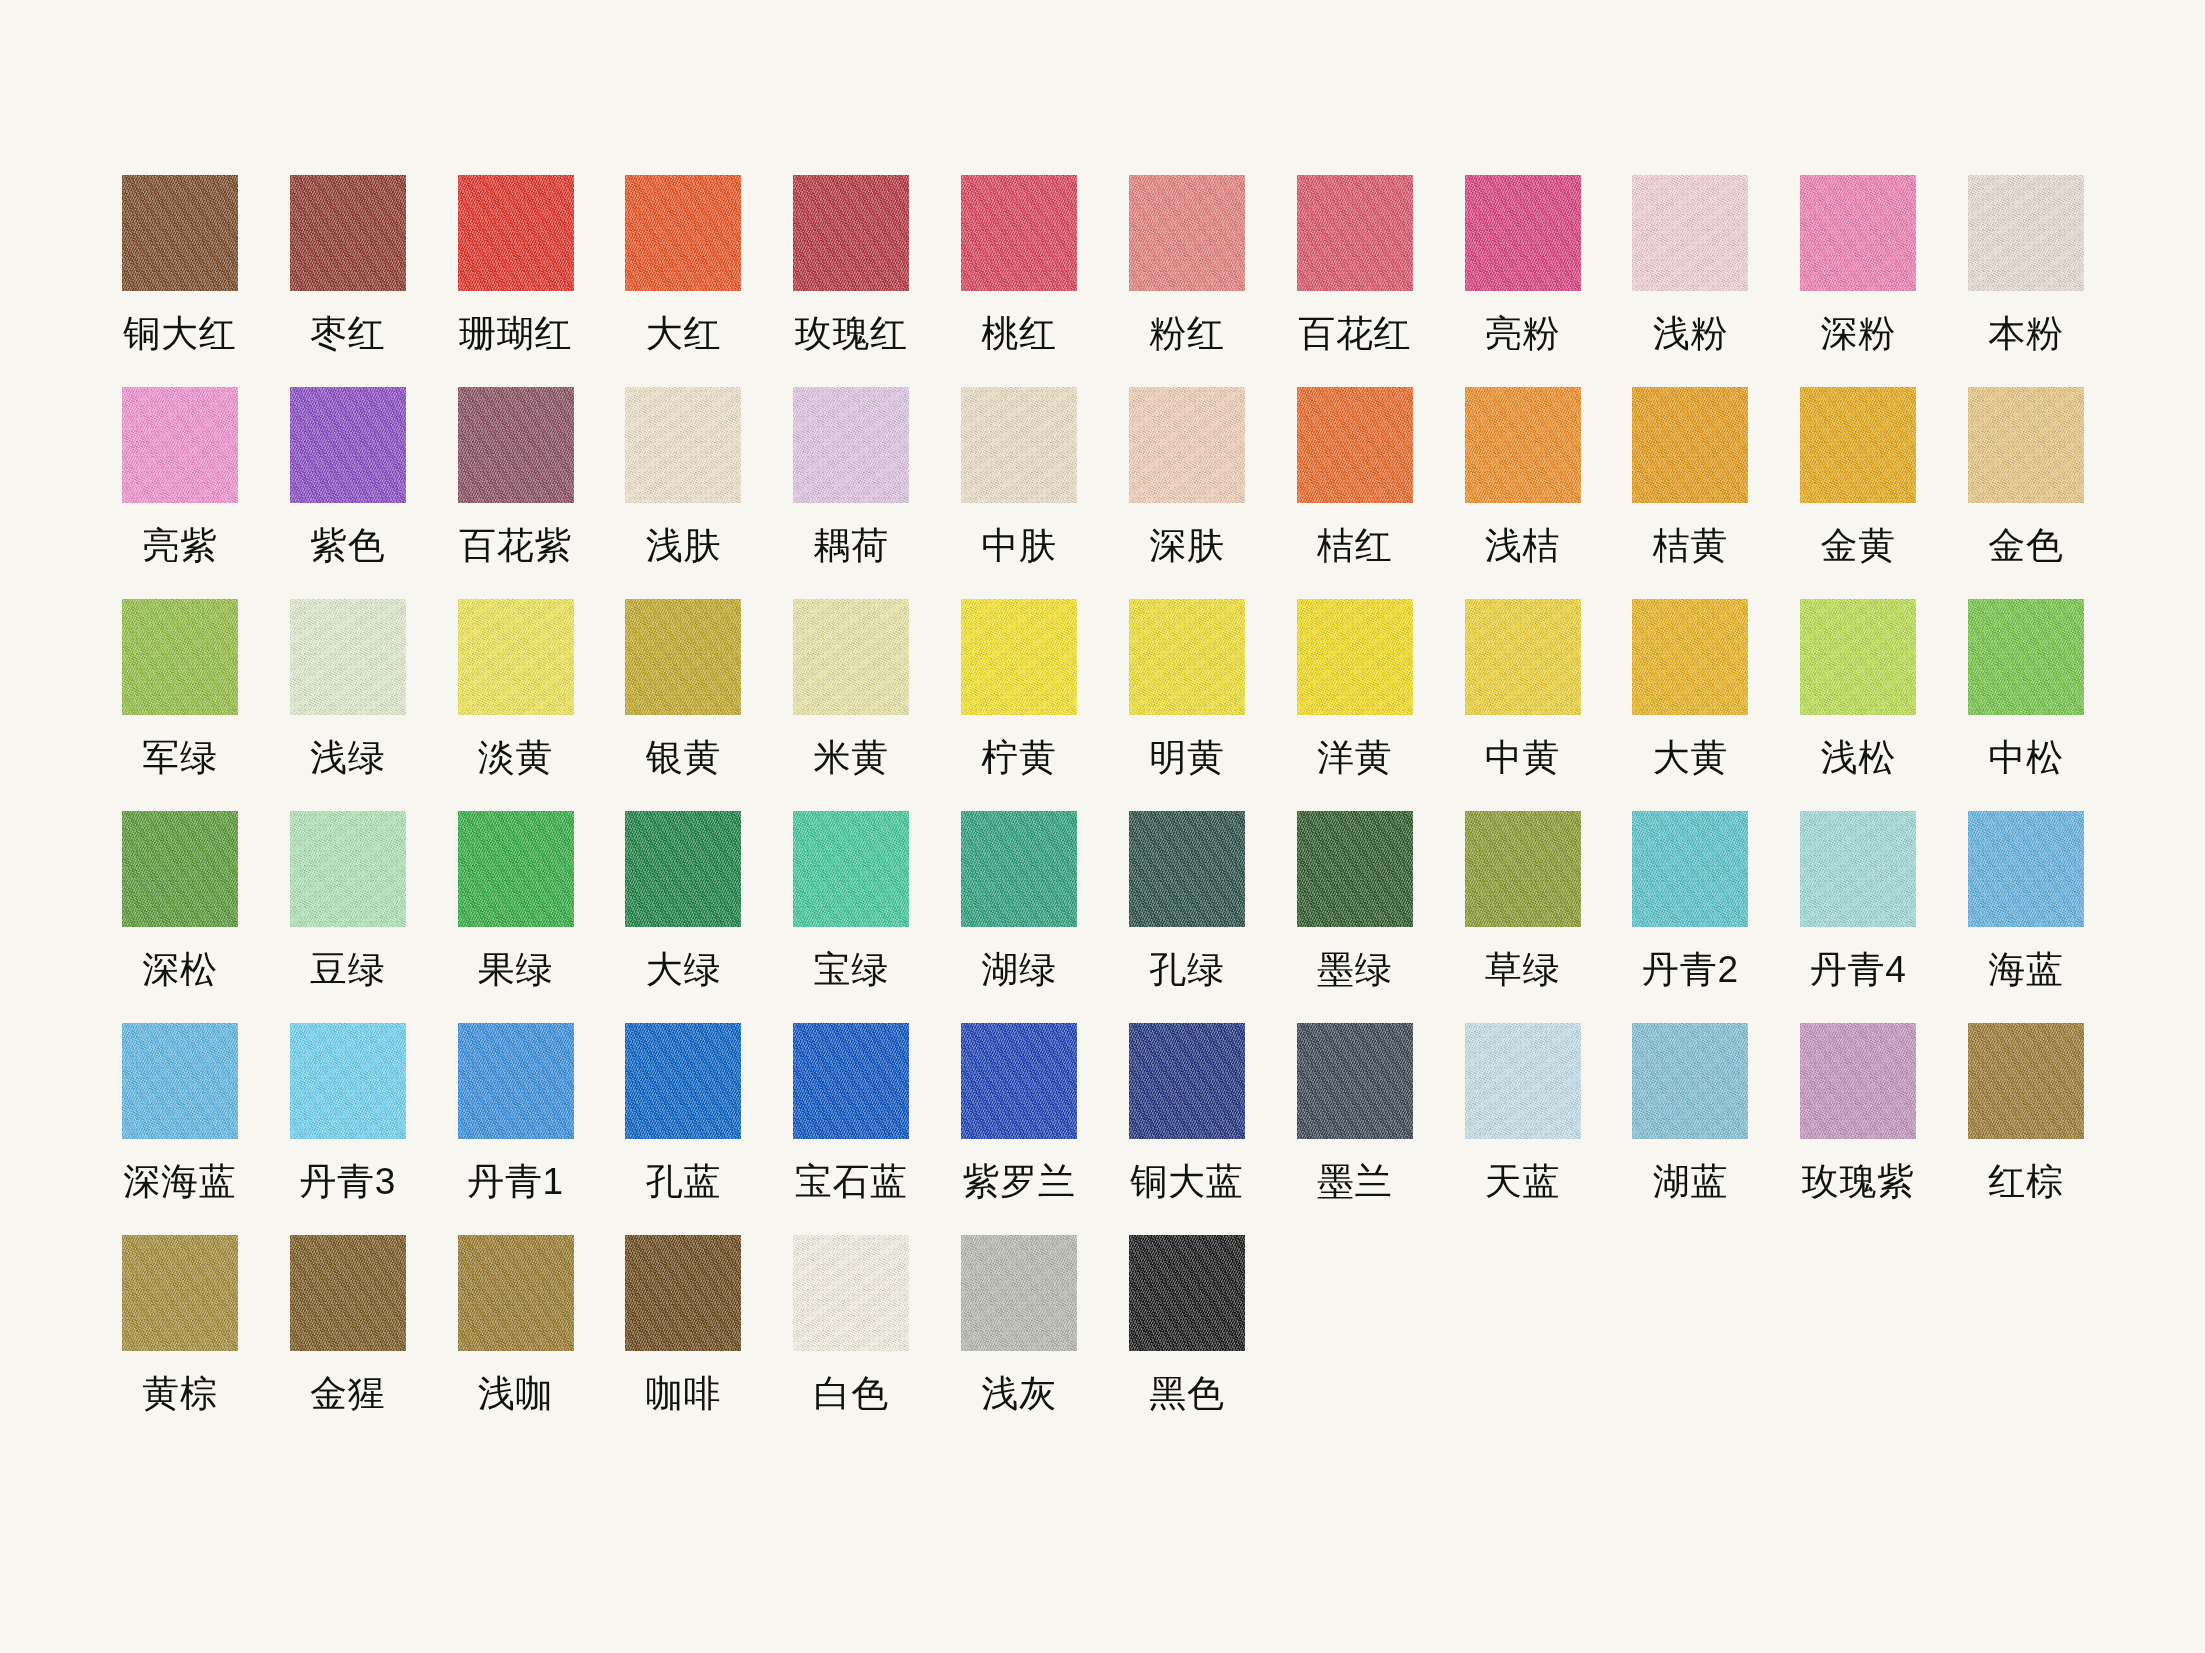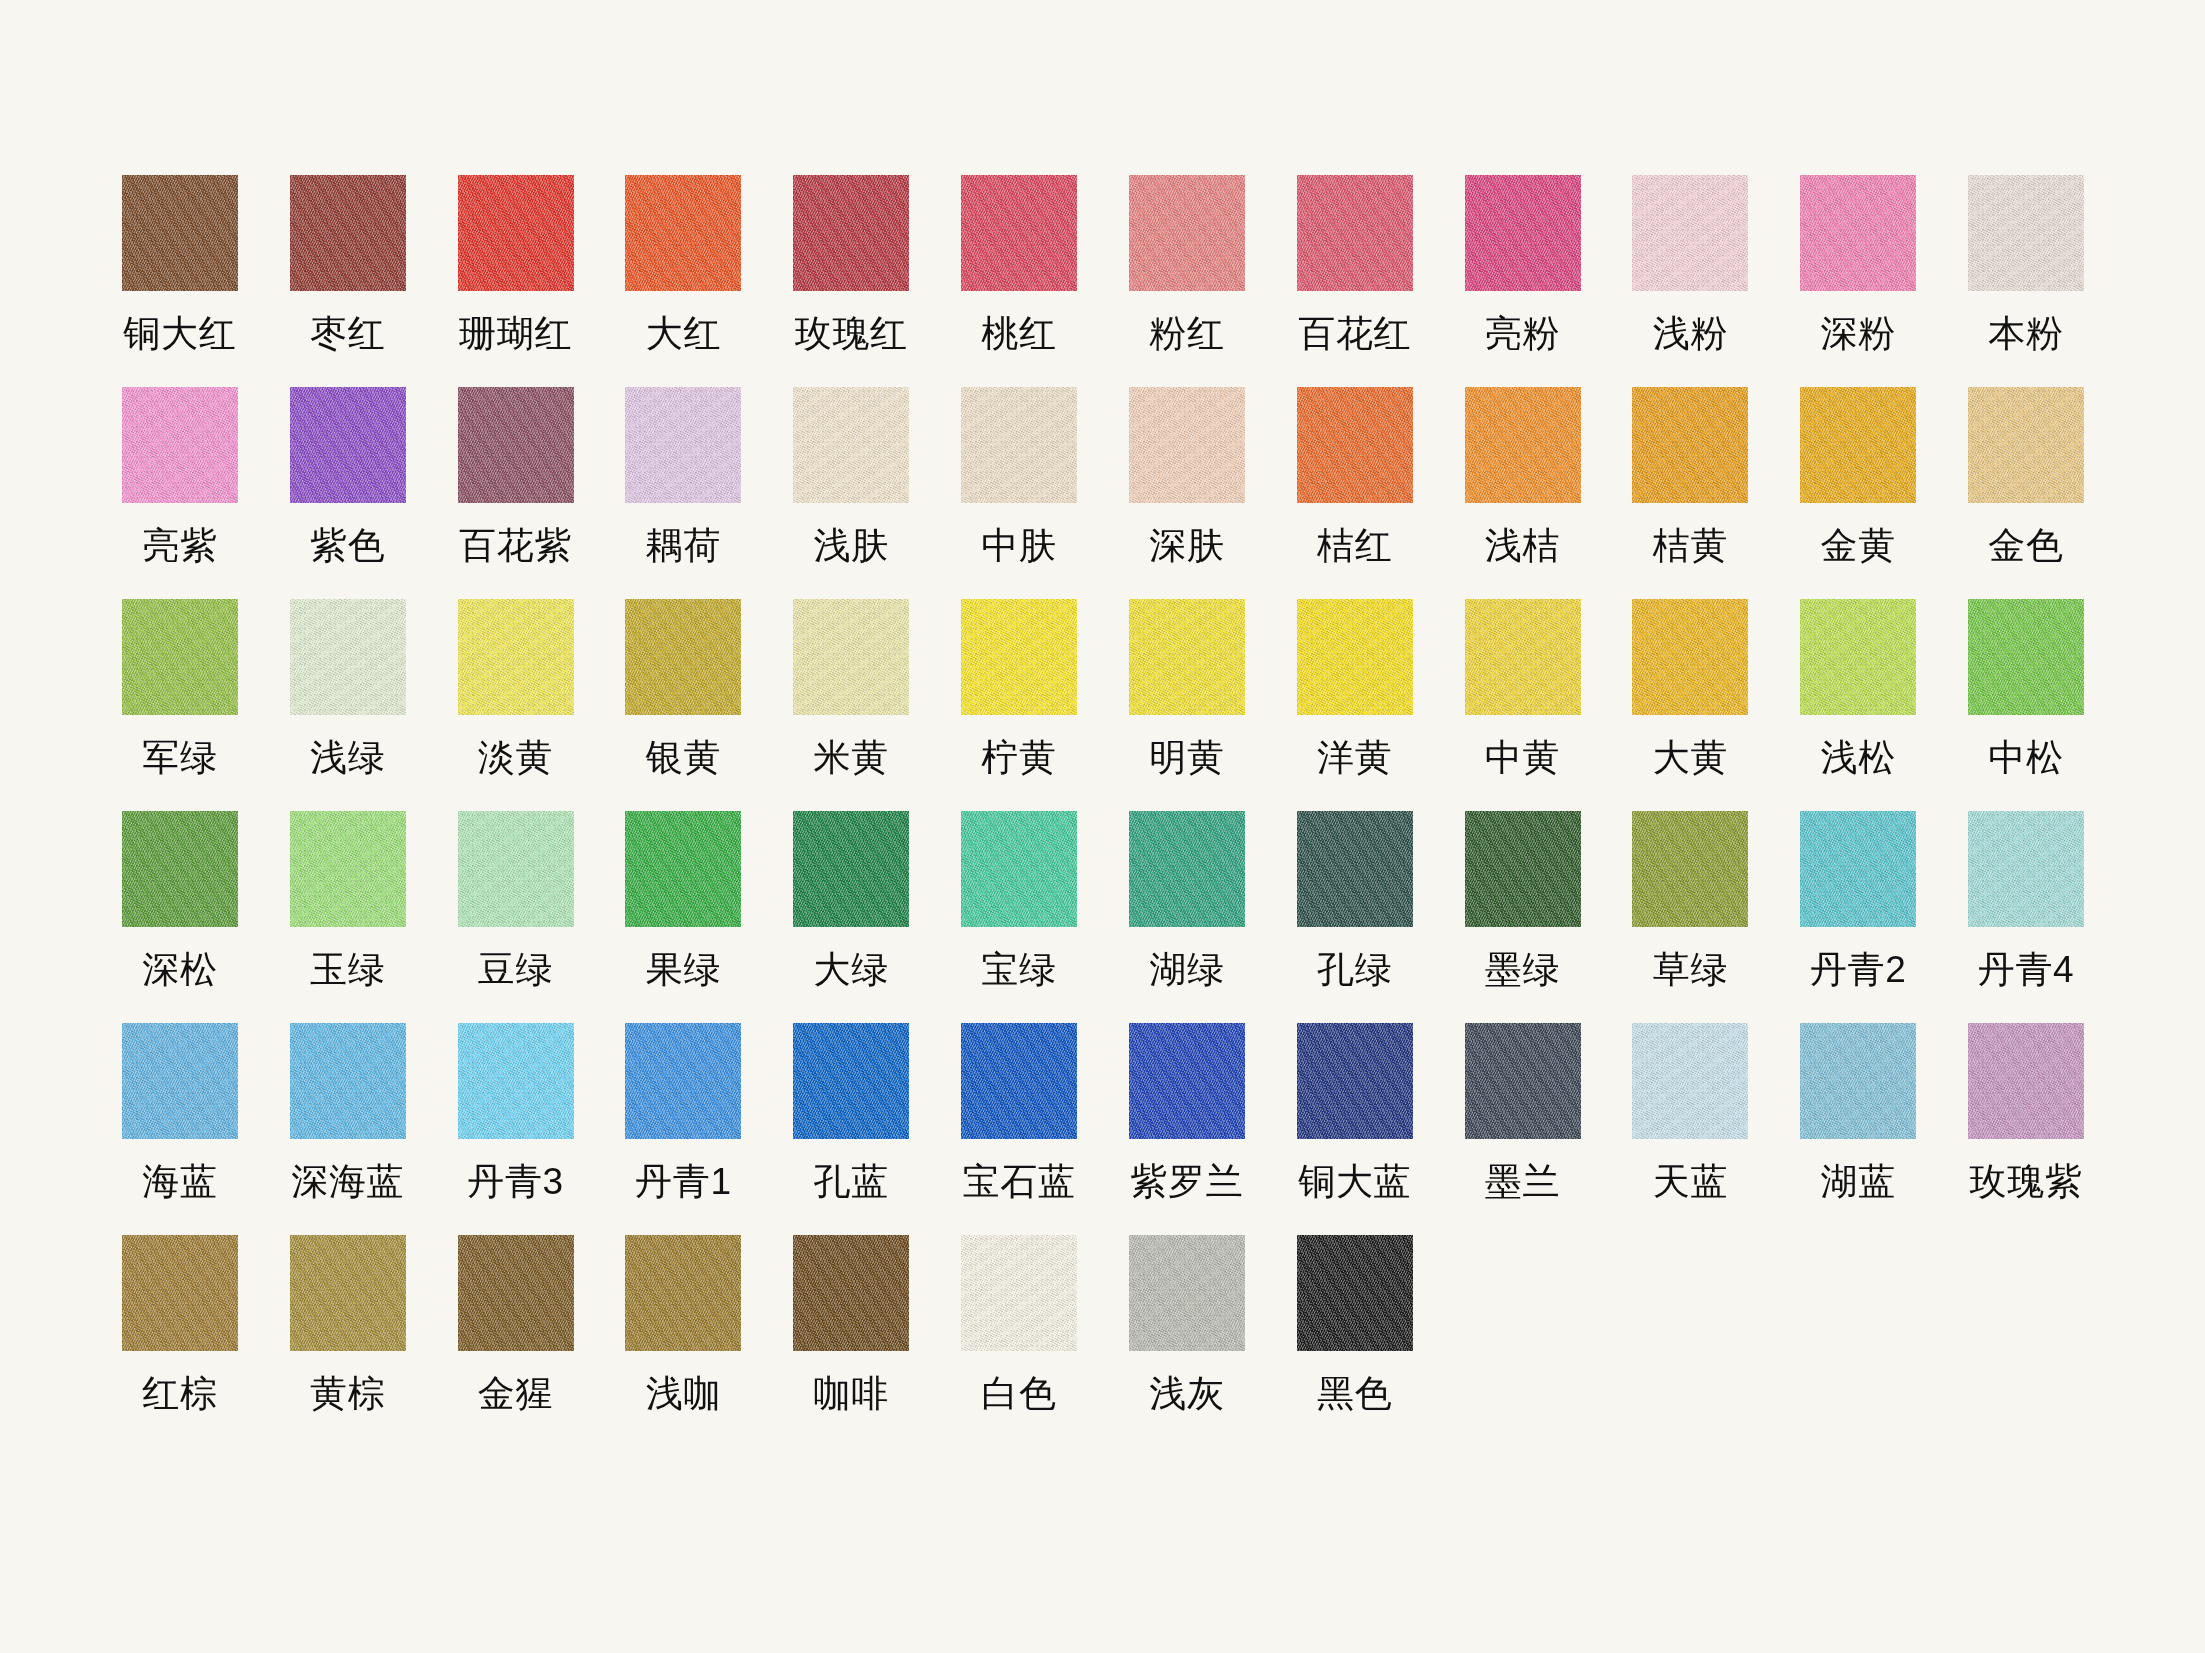--- a/index.html
+++ b/index.html
@@ -158,28 +158,28 @@
       </div>
       <div class="swatch-cell">
         <div class="swatch-chip" title="#8a4cc4" style="background-color: rgb(138, 76, 196);"></div>
         <div class="swatch-label">紫色</div>
       </div>
       <div class="swatch-cell">
         <div class="swatch-chip" title="#8a4f62" style="background-color: rgb(138, 79, 98);"></div>
         <div class="swatch-label">百花紫</div>
       </div>
       <div class="swatch-cell">
+        <div class="swatch-chip" title="#ece0c9" style="background-color: rgb(236, 224, 201);"></div>
+        <div class="swatch-label">浅肤</div>
+      </div>
+      <div class="swatch-cell">
         <div class="swatch-chip" title="#ddc4e0" style="background-color: rgb(221, 196, 224);"></div>
         <div class="swatch-label">耦荷</div>
       </div>
       <div class="swatch-cell">
-        <div class="swatch-chip" title="#ece0c9" style="background-color: rgb(236, 224, 201);"></div>
-        <div class="swatch-label">浅肤</div>
-      </div>
-      <div class="swatch-cell">
         <div class="swatch-chip" title="#eadcc4" style="background-color: rgb(234, 220, 196);"></div>
         <div class="swatch-label">中肤</div>
       </div>
       <div class="swatch-cell">
         <div class="swatch-chip" title="#eecdb6" style="background-color: rgb(238, 205, 182);"></div>
         <div class="swatch-label">深肤</div>
       </div>
       <div class="swatch-cell">
         <div class="swatch-chip" title="#e8692a" style="background-color: rgb(232, 105, 42);"></div>
         <div class="swatch-label">桔红</div>
@@ -246,24 +246,20 @@
       </div>
       <div class="swatch-cell">
         <div class="swatch-chip" title="#73c447" style="background-color: rgb(115, 196, 71);"></div>
         <div class="swatch-label">中松</div>
       </div>
       <div class="swatch-cell">
         <div class="swatch-chip" title="#5a9a38" style="background-color: rgb(90, 154, 56);"></div>
         <div class="swatch-label">深松</div>
       </div>
       <div class="swatch-cell">
-        <div class="swatch-chip" title="#9adc77" style="background-color: rgb(154, 220, 119);"></div>
-        <div class="swatch-label">玉绿</div>
-      </div>
-      <div class="swatch-cell">
         <div class="swatch-chip" title="#aee2b4" style="background-color: rgb(174, 226, 180);"></div>
         <div class="swatch-label">豆绿</div>
       </div>
       <div class="swatch-cell">
         <div class="swatch-chip" title="#34ab41" style="background-color: rgb(52, 171, 65);"></div>
         <div class="swatch-label">果绿</div>
       </div>
       <div class="swatch-cell">
         <div class="swatch-chip" title="#1d8145" style="background-color: rgb(29, 129, 69);"></div>
         <div class="swatch-label">大绿</div>

